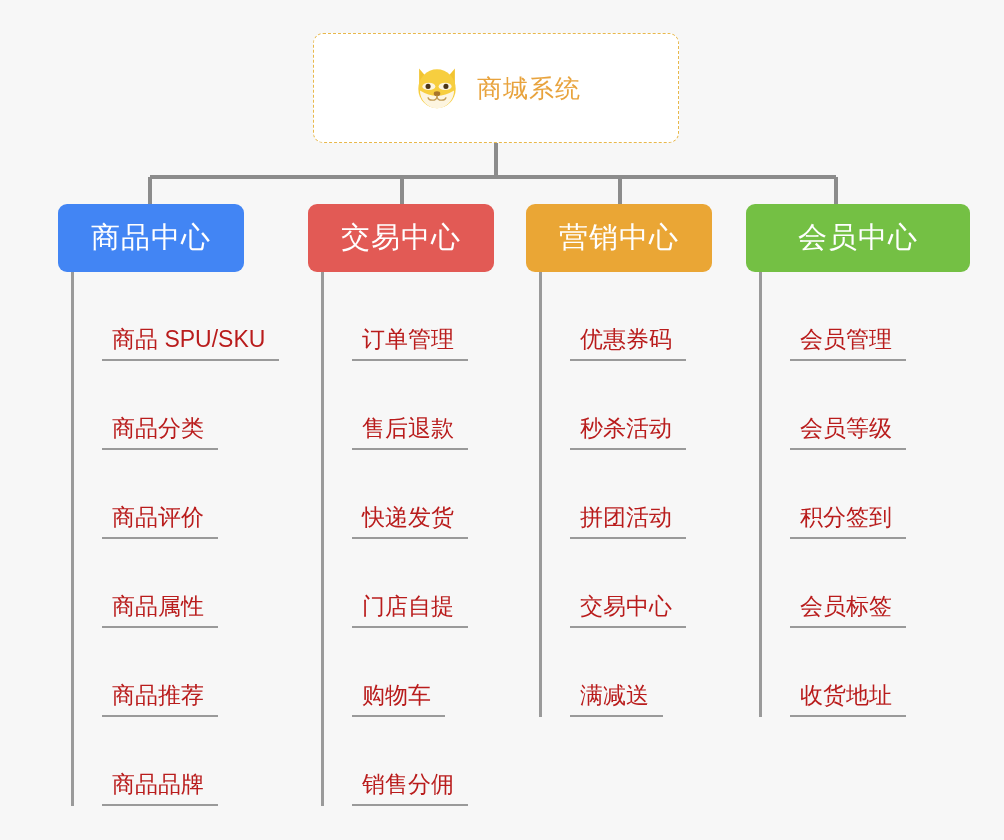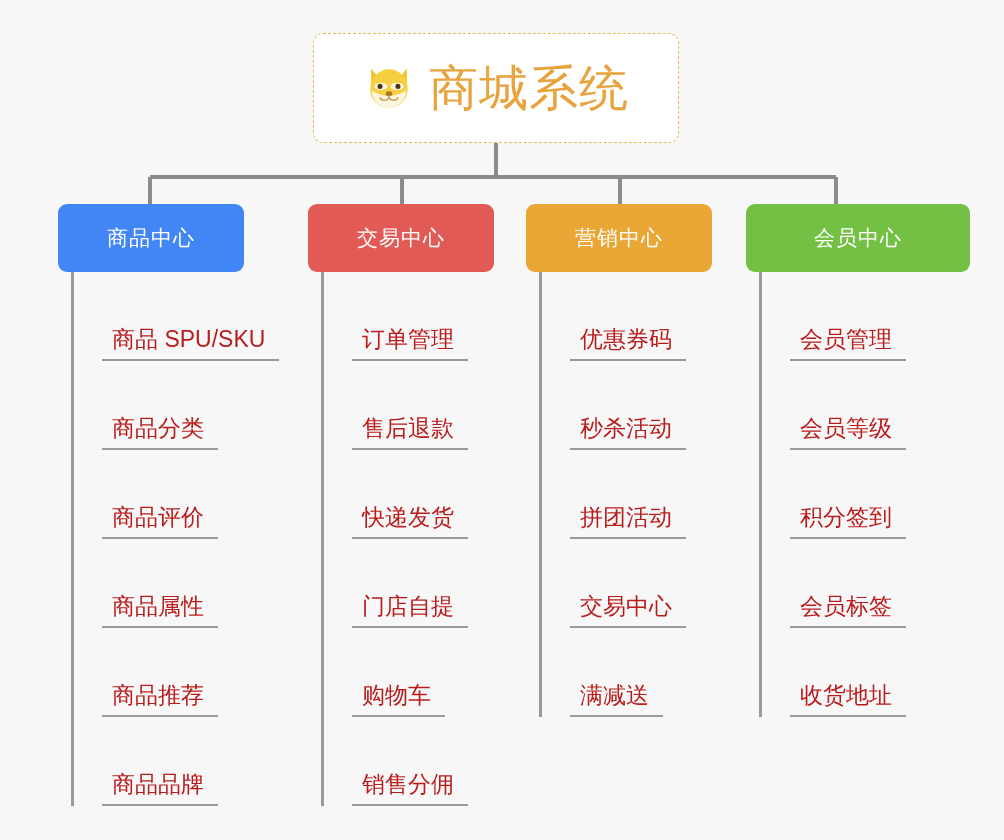--- a/index.html
+++ b/index.html
@@ -34,21 +34,21 @@
     justify-content: center;
     gap: 14px;
   }
   .root-emoji {
     width: 52px;
     height: 52px;
     display: block;
     flex: 0 0 auto;
   }
   .root-title {
-    font-size: 49px;
+    font-size: 25px;
     color: #e8a33d;
     letter-spacing: 1px;
     line-height: 1;
     white-space: nowrap;
   }
 
   
   #connectors {
     position: absolute;
     left: 0; top: 0;
@@ -69,21 +69,21 @@
   .branch-col.c3 { left: 746px; }
 
   .branch-head {
     position: relative;
     height: 68px;
     border-radius: 9px;
     display: flex;
     align-items: center;
     justify-content: center;
     color: #ffffff;
-    font-size: 21px;
+    font-size: 29px;
     letter-spacing: 1px;
     width: 186px;
   }
   .branch-col.c1 .branch-head { width: 186px; }
   .branch-col.c2 .branch-head { width: 186px; }
   .branch-col.c3 .branch-head { width: 224px; }
 
   
   .leaf-list {
     position: relative;

